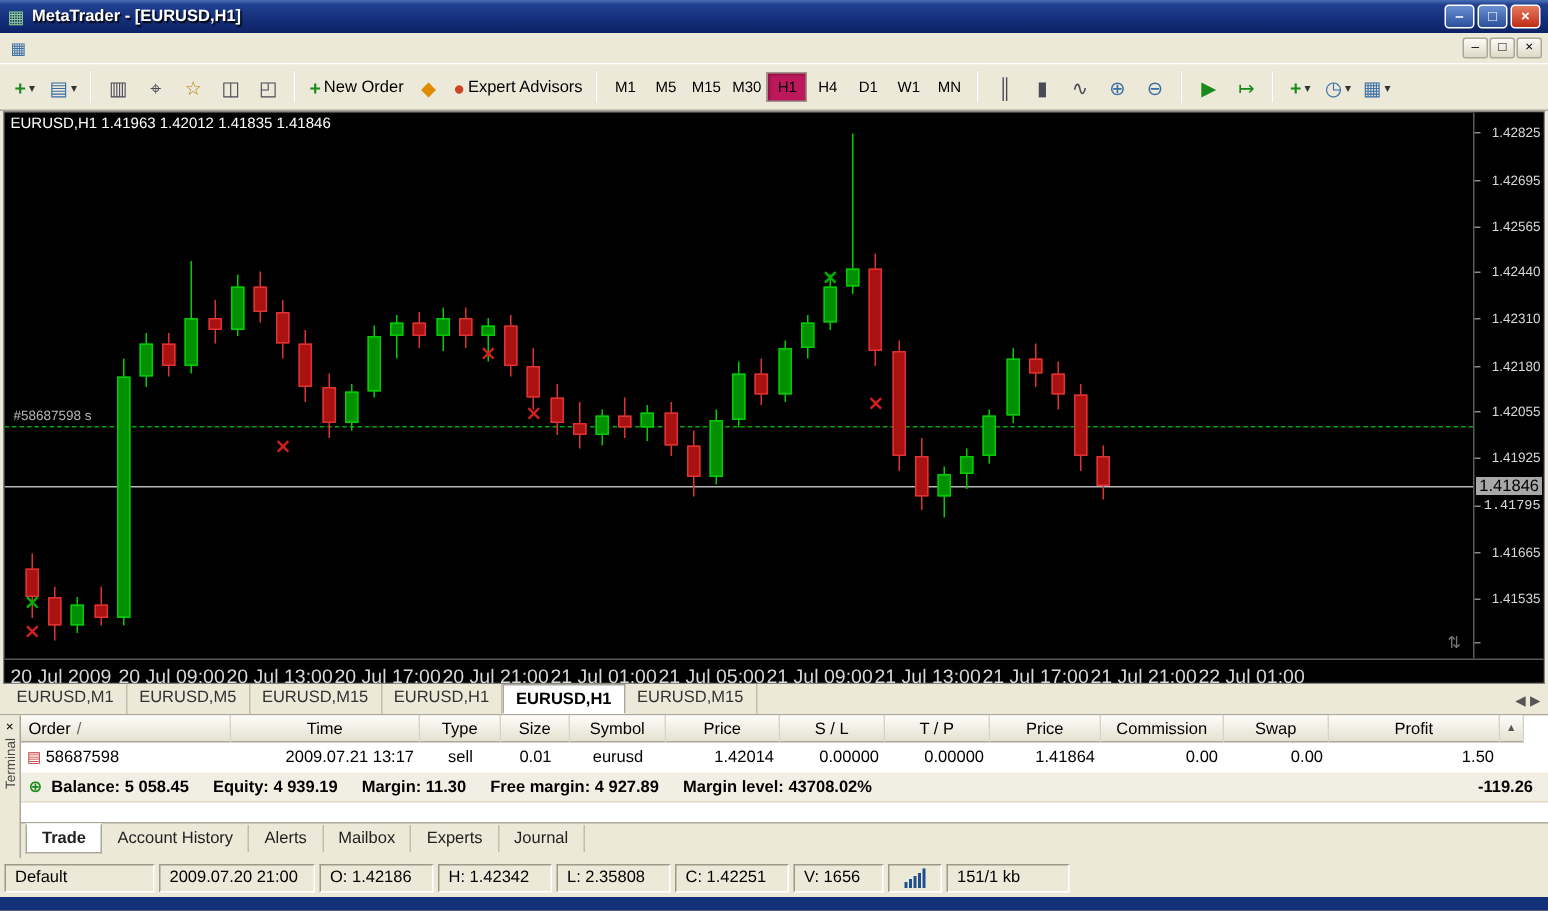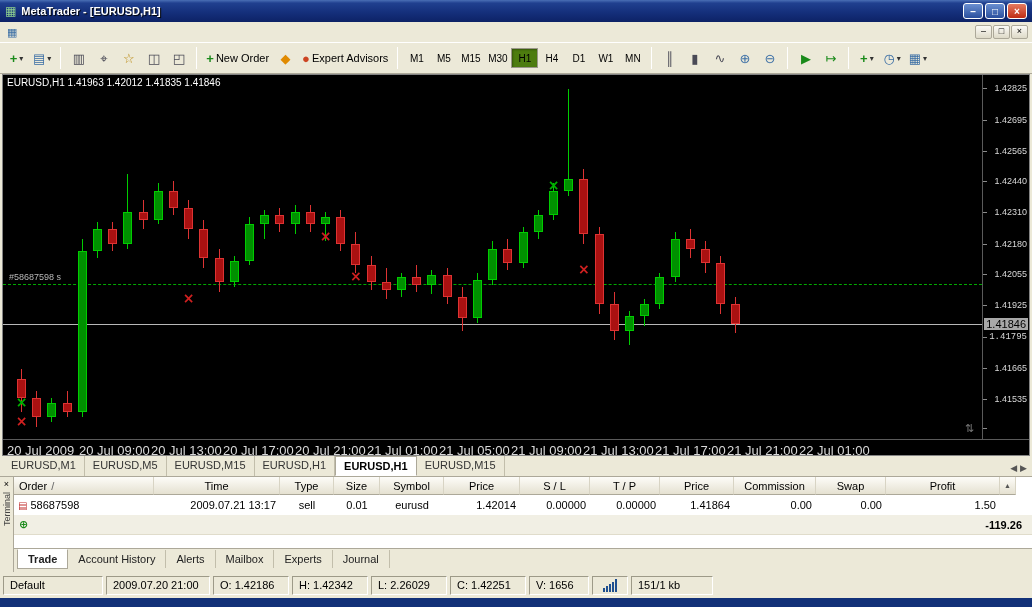--- a/index.html
+++ b/index.html
@@ -36,21 +36,21 @@
     display:flex; align-items:center; justify-content:center; gap:2px; font-size:13px;
     font-family:inherit; padding:0 3px; }
   .tb .lbl { font-size:11px; color:#000; }
   .gi { line-height:1; }
   .b { font-weight:bold; }
   .g-green { color:#1a8a1a; } .g-blue { color:#3a6ea5; } .g-dark { color:#4a4a56; }
   .g-gold { color:#b8860b; } .g-orange { color:#e08a00; } .g-red { color:#cc4422; }
   .dd { font-size:8px; color:#333; }
   .tf { width:27px; height:20px; font-size:10px; background:transparent; border:1px solid transparent;
     font-family:inherit; }
-  .tf.active { background:#4d7c0f; border:1px solid #9a978a; box-shadow:inset 1px 1px 2px rgba(0,0,0,.3); }
+  .tf.active { background:#be185d; border:1px solid #9a978a; box-shadow:inset 1px 1px 2px rgba(0,0,0,.3); }
 
   
   .chart-wrap { position:absolute; left:2px; top:74px; width:1028px; height:382px;
     background:#000; border:1px solid #848484; }
   .chart-plot { position:absolute; left:0; top:0; right:47px; bottom:16px; overflow:hidden; }
   .chart-header { position:absolute; left:4px; top:2px; color:#fff; font-size:10px; z-index:9; }
   .price-scale { position:absolute; right:0; top:0; width:47px; bottom:16px;
     border-left:1px solid #5a5a5a; background:#000; }
   .time-axis { position:absolute; left:0; right:0; bottom:0; height:16px;
     border-top:1px solid #5a5a5a; background:#000; }
@@ -448,20 +448,27 @@
           <div class="cell a-r" style="width: 76px;"><span>1.42014</span></div>
           <div class="cell a-r" style="width: 70px;"><span>0.00000</span></div>
           <div class="cell a-r" style="width: 70px;"><span>0.00000</span></div>
           <div class="cell a-r" style="width: 74px;"><span>1.41864</span></div>
           <div class="cell a-r" style="width: 82px;"><span>0.00</span></div>
           <div class="cell a-r" style="width: 70px;"><span>0.00</span></div>
           <div class="cell a-r" style="width: 114px;"><span>1.50</span></div>
         </div>
       <div class="balance-row">
         <span class="balance-icon">⊕</span>
+        <span id="balance-segments" style="display:flex">
+            <span class="balance-seg">Balance: 5 058.45</span>
+            <span class="balance-seg">Equity: 4 939.19</span>
+            <span class="balance-seg">Margin: 11.30</span>
+            <span class="balance-seg">Free margin: 4 927.89</span>
+            <span class="balance-seg">Margin level: 43708.02%</span>
+          </span>
         <span class="balance-profit">-119.26</span>
       </div>
       <div class="t-tabs" id="terminal-tabs">
           <span class="ttab active">Trade</span>
           <span class="ttab">Account History</span>
           <span class="ttab">Alerts</span>
           <span class="ttab">Mailbox</span>
           <span class="ttab">Experts</span>
           <span class="ttab">Journal</span>
         </div>
@@ -475,21 +482,21 @@
     <div class="scell" style="width:104px">
       <span>2009.07.20 21:00</span>
     </div>
     <div class="scell" style="width:76px">
       <span>O: 1.42186</span>
     </div>
     <div class="scell" style="width:76px">
       <span>H: 1.42342</span>
     </div>
     <div class="scell" style="width:76px">
-      <span>L: 2.26029</span>
+      <span>L: 2.35808</span>
     </div>
     <div class="scell" style="width:76px">
       <span>C: 1.42251</span>
     </div>
     <div class="scell" style="width:60px">
       <span>V: 1656</span>
     </div>
     <div class="scell" style="width:36px;justify-content:center">
       <span class="bars">
         <i style="height:4px"></i>

